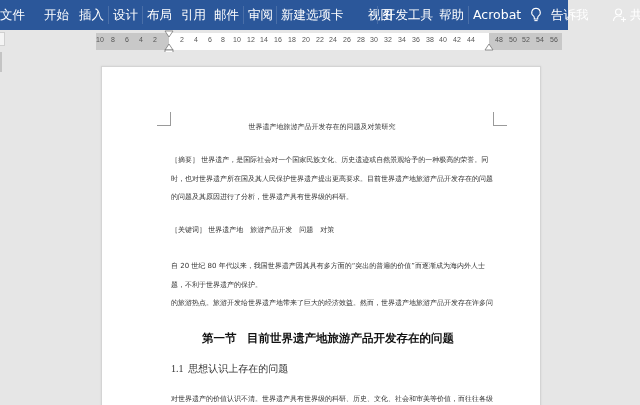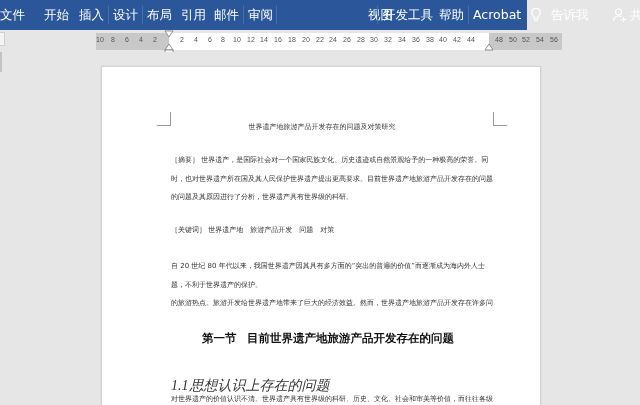--- a/index.html
+++ b/index.html
@@ -1,56 +1,57 @@
 <!DOCTYPE html>
 <html><head>
 <meta charset="utf-8">
 <style>
   * { box-sizing: border-box; margin: 0; padding: 0; }
   html, body { width: 640px; height: 405px; overflow: hidden; background: #e6e6e6; font-family: "DejaVu Sans", "Liberation Sans", sans-serif; }
-  .tabbar { position: absolute; left: 0; top: 0; width: 527px; height: 30px; background: #2b579a; color: #fff; }
+  .tabbar { position: absolute; left: 0; top: 0; width: 568px; height: 30px; background: #2b579a; color: #fff; }
   .tab { position: absolute; top: 0; height: 30px; line-height: 30px; font-size: 12.5px; color: #fff; white-space: nowrap; cursor: pointer; }
   .tab-sep { position: absolute; top: 6px; width: 1px; height: 18px; background: #4a6fa8; }
   .tab-icon { position: absolute; top: 7px; }
   .ruler-area { position: absolute; left: 0; top: 30px; width: 640px; height: 22px; background: #e6e6e6; }
   .ruler-left-box { position: absolute; left: 0; top: 2px; width: 5px; height: 14px; border: 1px solid #d0d0d0; border-left: none; background: #f4f4f4; }
   .ruler { position: absolute; left: 96px; top: 3px; width: 466px; height: 17px; background: #fff; }
   .ruler-margin-left { position: absolute; left: 0; top: 0; width: 73px; height: 17px; background: #c8c8c8; }
   .ruler-margin-right { position: absolute; right: 0; top: 0; width: 73px; height: 17px; background: #c8c8c8; }
   .ruler-num { position: absolute; top: 3px; font-size: 7px; color: #555; font-family: "Liberation Sans", sans-serif; width: 14px; text-align: center; margin-left: -7px; }
   .canvas { position: absolute; left: 0; top: 52px; width: 640px; height: 353px; background: #e6e6e6; }
   .vruler { position: absolute; left: 0; top: 52px; width: 2px; height: 20px; background: #c4c4c4; }
   .page { position: absolute; left: 101px; top: 66px; width: 440px; height: 360px; background: #fff; border: 1px solid #d4d4d4; box-shadow: 0 0 2px rgba(0,0,0,0.08); }
   .corner { position: absolute; width: 14px; height: 14px; border-color: #9a9a9a; border-style: solid; border-width: 0; }
   .corner-tl { left: 55px; top: 45px; border-right-width: 1px; border-bottom-width: 1px; }
   .corner-tr { left: 391px; top: 45px; border-left-width: 1px; border-bottom-width: 1px; }
   .doc-title { position: absolute; left: 0; top: 55px; width: 440px; text-align: center; font-size: 7px; color: #333; }
   .para { position: absolute; left: 69px; width: 304px; font-size: 7px; color: #333; line-height: 18.5px; }
   .p-line { white-space: nowrap; height: 18.5px; }
   .h1 { position: absolute; left: 69px; top: 264px; font-size: 11.5px; font-weight: bold; color: #111; white-space: nowrap; }
   .h1 .num { display: inline-block; width: 45px; margin-left: 31px; }
-  .h2 { position: absolute; left: 69px; top: 310px; font-size: 14px; color: #333; white-space: nowrap; font-family: "DejaVu Serif", "Liberation Serif", serif; font-style: italic; }
+  .h2 { position: absolute; left: 69px; top: 295px; font-size: 10px; color: #333; white-space: nowrap; font-family: "DejaVu Serif", "Liberation Serif", serif; }
   .h2 .num { display: inline-block; width: 14px; font-family: "Liberation Serif", serif; }
 </style>
 </head>
 <body>
 
 <div class="tabbar">
   <div class="tab" style="left:0px;">文件</div>
   <div class="tab" style="left:44px;">开始</div>
   <div class="tab" style="left:79px;">插入</div>
   <div class="tab-sep" style="left:108px;"></div>
   <div class="tab" style="left:113px;">设计</div>
   <div class="tab-sep" style="left:142px;"></div>
   <div class="tab" style="left:147px;">布局</div>
   <div class="tab" style="left:181px;">引用</div>
   <div class="tab" style="left:214px;">邮件</div>
   <div class="tab-sep" style="left:243px;"></div>
   <div class="tab" style="left:248px;">审阅</div>
   <div class="tab-sep" style="left:276px;"></div>
+  <div class="tab" style="left:281px;">新建选项卡</div>
   <div class="tab" style="left:368px;">视图</div>
   <div class="tab-sep" style="left:377px;"></div>
   <div class="tab" style="left:383px;">开发工具</div>
   <div class="tab" style="left:439px;">帮助</div>
   <div class="tab-sep" style="left:468px;"></div>
   <div class="tab" style="left:473px;">Acrobat</div>
 
   <div class="tab-icon" style="left:530px;">
     <svg width="12" height="16" viewBox="0 0 12 16">
       <path d="M6 1.2a4.3 4.3 0 0 0-2.6 7.7c.6.5.9 1.1.9 1.8v1.3h3.4v-1.3c0-.7.3-1.3.9-1.8A4.3 4.3 0 0 0 6 1.2z" fill="none" stroke="#fff" stroke-width="1.1"></path>

